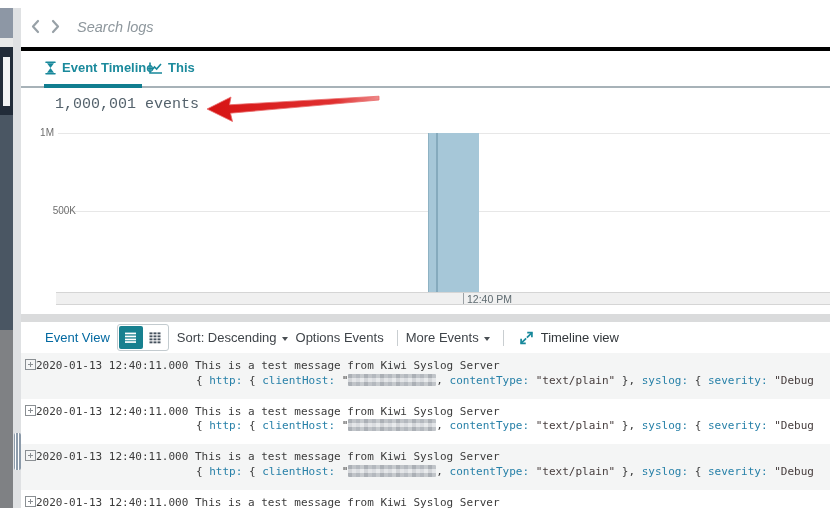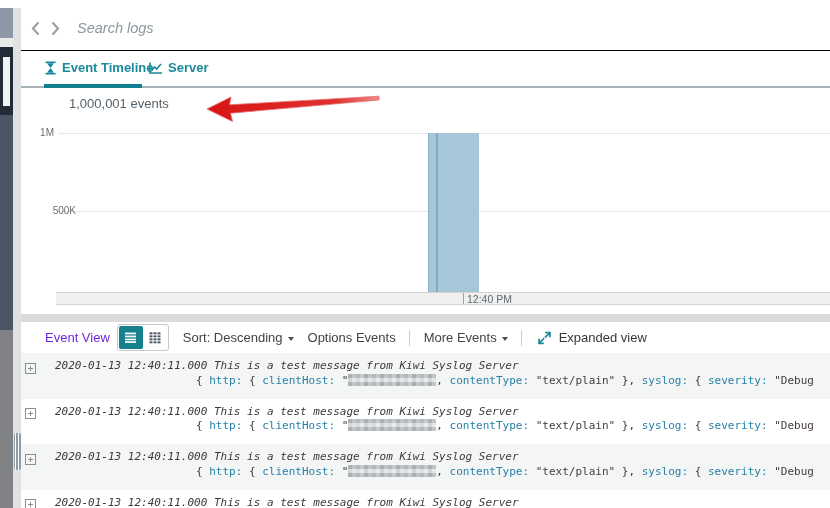--- a/index.html
+++ b/index.html
@@ -19,78 +19,78 @@
   
   .track { position:absolute; left:13px; top:8px; width:8px; height:500px; background:#DFE1E3; }
   .handle { position:absolute; left:14px; top:433px; width:7px; height:37px; border-radius:2px;
             background:linear-gradient(90deg,#8C9BAA 0 1px,#fff 1px 2px,#8C9BAA 2px 4px,#fff 4px 5px,#8C9BAA 5px 7px); }
 
   
   .main { position:absolute; left:21px; top:0; width:809px; height:508px; background:#fff; }
 
   
   .searchbar { position:absolute; left:0; top:6px; width:809px; height:45px;
-               border-bottom:1px solid #000000; display:flex; align-items:center; }
+               border-bottom:4px solid #000000; display:flex; align-items:center; }
   .nav-btn { width:18px; height:18px; display:flex; align-items:center; justify-content:center; cursor:pointer; }
   .nav-back { margin-left:5px; } .nav-fwd { margin-left:2px; }
   .search-input { border:0; outline:0; margin-left:13px; width:600px;
                   font-family:"Liberation Sans", sans-serif;
                   font-size:14.5px; font-style:italic; color:#6A737A; background:transparent; }
   .search-input::placeholder { color:#8E979D; font-style:italic; }
 
   
   .tabsrow { position:absolute; left:0; top:51px; width:809px; height:37px;
              border-bottom:2px solid #A7B2B8; }
   .tab { position:absolute; top:9px; display:flex; align-items:center; gap:5px; cursor:pointer; }
   .tab-1 { left:23px; } .tab-2 { left:127px; }
   .tab-label { font-size:13px; font-weight:bold; color:#1B8A9C; }
   .tab-underline { position:absolute; left:23px; bottom:-2px; width:98px; height:4px; background:#117E90; }
 
   
   .chartpanel { position:absolute; left:0; top:88px; width:809px; height:226px; background:#fff; }
-  .events-count { position:absolute; left:48px; top:8px; font-size:13px; color:#54626C; }
+  .events-count { position:absolute; left:34px; top:8px; font-size:15px; color:#54626C;font-family:Liberation Mono, monospace; }
   .annot-arrow { position:absolute; left:175px; top:2px; }
   .grid { position:absolute; left:37px; right:0; height:1px; background:#E7E7E7; }
   .grid-1 { top:45px; } .grid-2 { top:123px; }
   .ytick { position:absolute; left:0; width:33px; text-align:right; font-size:10px; color:#6E6E6E; }
   .ytick-1 { top:39px; } .ytick-2 { top:117px;margin-left:22px; }
   .bar { position:absolute; left:407px; top:45px; width:51px; height:159px;
          background:#A6C7D8; border-left:1px solid #8EB2C3; cursor:pointer; }
   .bar::after { content:""; position:absolute; left:7px; top:0; width:2px; height:100%; background:#85AABD; }
   .xaxis { position:absolute; left:0; top:204px; width:809px; height:13px; background:#F0F0F0;
            border-top:1px solid #D5D5D5; border-bottom:1px solid #D5D5D5;margin-left:35px; }
   .xaxis .tick { position:absolute; left:407px; top:0; width:1px; height:100%; background:#9BA1A5; }
   .xaxis .xlabel { position:absolute; left:411px; top:0; font-size:10.5px; color:#5F6B71; line-height:12px; }
 
   
   .panel-gap { position:absolute; left:0; top:314px; width:809px; height:8px; background:#DADBDC; }
 
   
   .eventspanel { position:absolute; left:0; top:322px; width:809px; height:186px; background:#fff; overflow:hidden; }
   .toolbar { position:absolute; left:0; top:0; width:809px; height:31px;
              display:flex; align-items:center; padding-left:24px; font-size:13px; color:#3F4449; }
-  .eview-label { color:#6d28d9; }
+  .eview-label { color:#0369a1; }
   .toggle-group { display:flex; margin-left:7px; border:1px solid #C3CBCF; border-radius:3px;
                   background:#fff; padding:1px; }
   .toggle-btn { width:24px; height:23px; display:flex; align-items:center; justify-content:center;
                 border-radius:2px; cursor:pointer; }
   .toggle-btn.active { background:#17808F; }
-  .tb-item { margin-left:14px; cursor:pointer; white-space:nowrap; }
+  .tb-item { margin-left:8px; cursor:pointer; white-space:nowrap; }
   .caret { display:inline-block; width:0; height:0; border-left:3.5px solid transparent;
            border-right:3.5px solid transparent; border-top:4.5px solid #4A4F54; margin-left:5px; vertical-align:1px; }
   .vdivider { width:1px; height:16px; background:#C9CED1; margin-left:13px; }
   .expanded-view { display:flex; align-items:center; gap:6px; margin-left:14px; cursor:pointer; color:#33383C; }
 
   
   .rows { position:absolute; left:0; top:31px; width:809px; }
   .event-row { width:809px; height:45.5px; padding:6px 0 0 4px;
                font-family:"DejaVu Sans Mono", monospace; font-size:11px; line-height:14.5px;
                color:#3B3B3B; white-space:nowrap; overflow:hidden; cursor:pointer; }
   .event-row.alt { background:#F4F5F5; }
-  .line1 { display:flex; align-items:flex-end; gap:19px;font-style:italic; }
+  .line1 { display:flex; align-items:flex-start; gap:0; }
   .detail { padding-left:171px; }
   .seg-key { color:#2780A8; }
   .seg-plain { color:#3B3B3B; }
   .seg-string { color:#463D3D; }
   .seg-pixelated { display:inline-block; width:88px; height:12px; vertical-align:-2px; border-radius:1px;
     background-image:
       repeating-linear-gradient(0deg, rgba(110,118,128,.30) 0 4px, rgba(228,230,233,.45) 4px 8px),
       repeating-linear-gradient(90deg, #C6C9CD 0 4px, #E4E6E8 4px 8px, #D2D5D9 8px 12px, #ECEEEF 12px 16px); }
   .expand-plus { flex:0 0 auto; }
 </style>
@@ -133,21 +133,21 @@
           <path d="M2 1.2h9M2 12.8h9" stroke="#17889B" stroke-width="1.6" stroke-linecap="round"></path>
           <path d="M3 2.2h7L6.5 7L10 11.8H3L6.5 7Z" fill="#17889B"></path>
         </svg>
         <span class="tab-label">Event Timeline</span>
       </div>
       <div class="tab tab-2">
         <svg width="15" height="14" viewBox="0 0 15 14">
           <path d="M2 1.5v10.5h12" fill="none" stroke="#17889B" stroke-width="1.6"></path>
           <path d="M3.5 9.5 L6.5 6 L8.6 8 L13 3" fill="none" stroke="#17889B" stroke-width="1.6"></path>
         </svg>
-        <span class="tab-label">Server</span>
+        <span class="tab-label">This</span>
       </div>
       <div class="tab-underline"></div>
     </div>
 
     <div class="chartpanel">
       <div class="events-count">1,000,001 events</div>
 
       <svg class="annot-arrow" width="210" height="45" viewBox="0 0 210 45">
         <defs>
           <linearGradient id="redg" x1="0" y1="0" x2="1" y2="0">
@@ -214,21 +214,21 @@
         <span class="vdivider"></span>
         <span class="expanded-view">
           <svg width="17" height="16" viewBox="0 0 16 16">
             <g fill="none" stroke="#17889B" stroke-width="1.7" stroke-linecap="square">
               <path d="M9.6 2.6h3.8v3.8"></path>
                 <path d="M13 3.1 L9 7.1"></path>
               <path d="M6.4 13.4H2.6V9.6"></path>
                 <path d="M3 12.9 L7 8.9"></path>
             </g>
           </svg>
-          <span>Expanded view</span>
+          <span>Timeline view</span>
         </span>
       </div>
 
       <div class="rows">
   <div class="event-row alt">
     <div class="line1">
       <svg class="expand-plus" width="11" height="11" viewBox="0 0 11 11">
         <rect x="0.5" y="0.5" width="10" height="10" fill="none" stroke="#8A8F93"></rect>
         <path d="M5.5 3v5M3 5.5h5" stroke="#8A8F93" stroke-width="1"></path>
       </svg>

